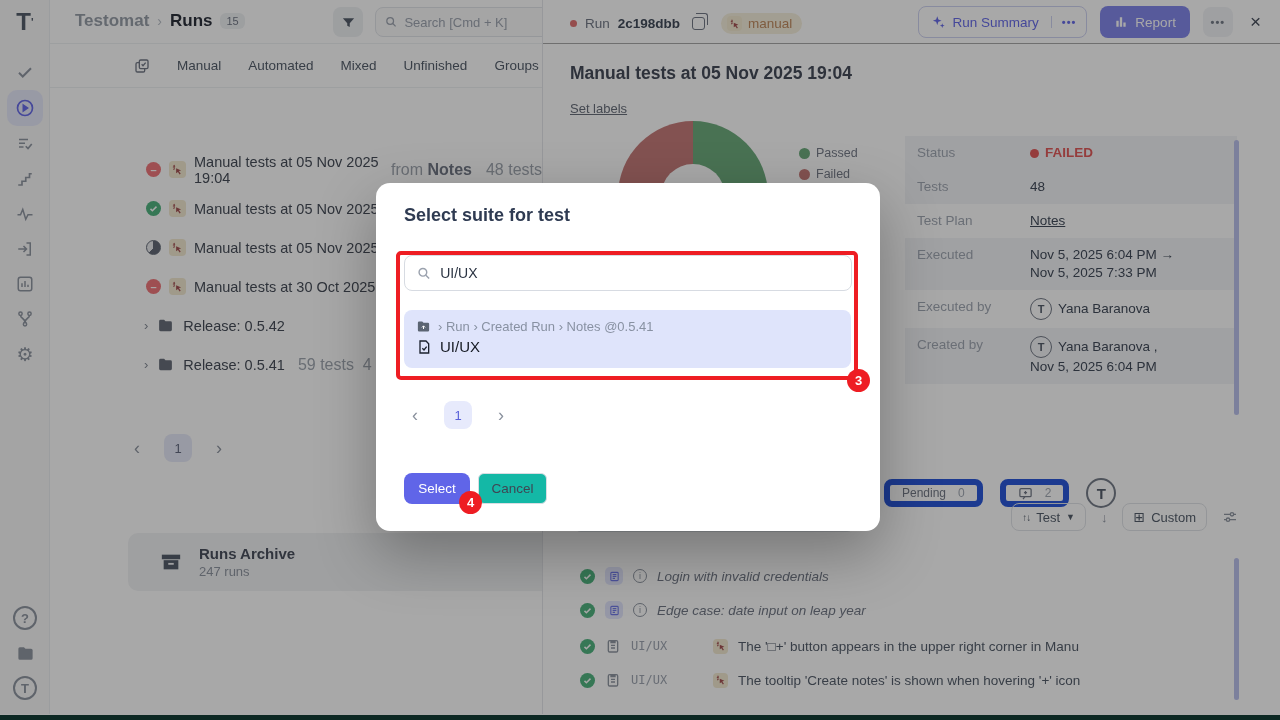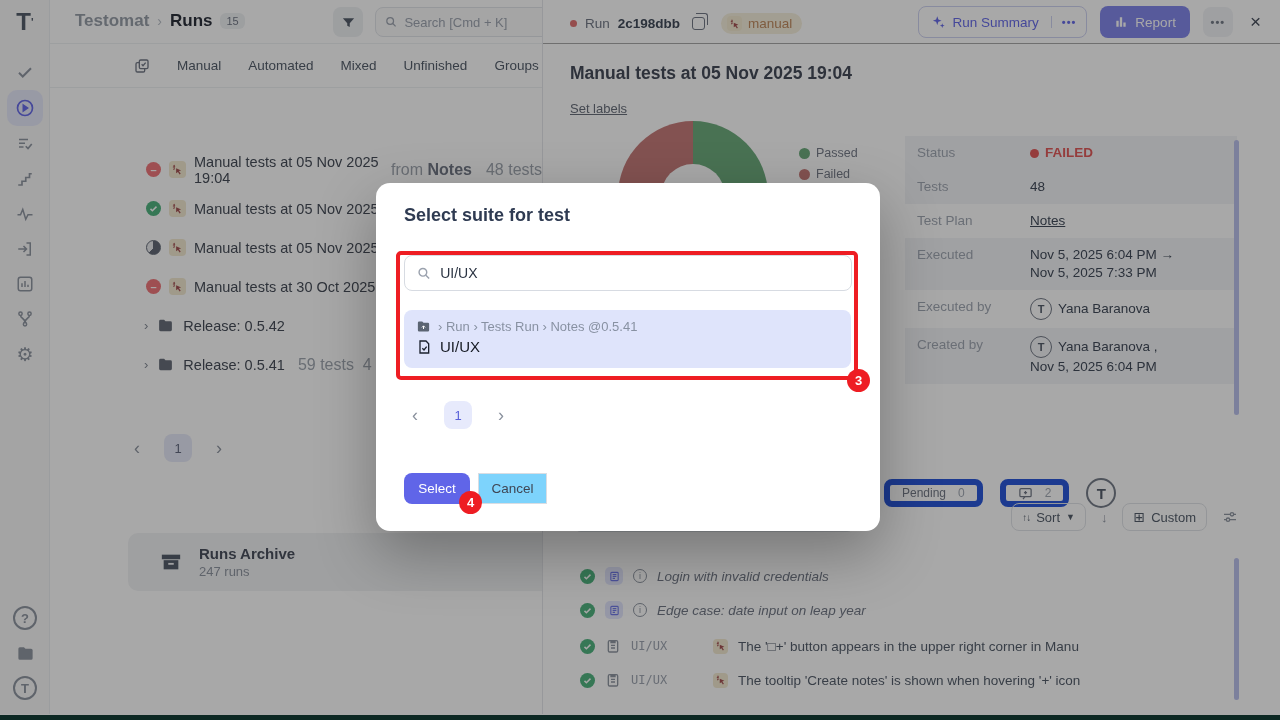--- a/index.html
+++ b/index.html
@@ -113,21 +113,21 @@
   .m-title { position:absolute; left:28px; top:22px; font-size:18px; font-weight:bold; color:#2f3b52; }
   .m-search { position:absolute; left:28px; top:72px; width:448px; height:36px; border:1px solid #d7dbe2; border-radius:8px; display:flex; align-items:center; gap:9px; padding:0 12px; color:#9aa1ad; background:#fff; }
   .m-search input { border:0; outline:0; font-size:14px; color:#2a3342; width:100%; font-family:inherit; }
   .m-result { position:absolute; left:28px; top:127px; width:447px; height:58px; background:#dfe4fb; border-radius:8px; padding:9px 12px; }
   .m-crumb { display:flex; align-items:center; gap:7px; font-size:13px; color:#8891a2; }
   .m-name { display:flex; align-items:center; gap:8px; font-size:15px; color:#141922; font-weight:500; margin-top:4px; }
   .m-pag { position:absolute; left:36px; top:218px; display:flex; align-items:center; gap:26px; }
   .m-pag .pag-num { background:#e7eafc; color:#585fd9; }
   .m-btns { position:absolute; left:28px; top:290px; display:flex; gap:8px; }
   .btn-select { width:66px; height:31px; background:#6065e8; border:0; border-radius:8px; color:#fff; font-size:13.5px; font-family:inherit; }
-  .btn-cancel { width:69px; height:31px; background:#7dd3fc; border:1px solid #d9dde3; border-radius:0; color:#3f4654; font-size:13.5px; font-family:inherit; }
+  .btn-cancel { width:69px; height:31px; background:#14b8a6; border:1px solid #d9dde3; border-radius:6px; color:#3f4654; font-size:13.5px; font-family:inherit; }
   .anno-rect { position:absolute; left:396px; top:251px; width:462px; height:129px; border:4px solid #ee1d23; border-radius:5px; z-index:65; }
   .anno-circle { position:absolute; width:23px; height:23px; border-radius:50%; background:#ee1d23; color:#fff; font-size:13px; font-weight:bold; display:flex; align-items:center; justify-content:center; z-index:70; }
 </style>
 </head>
 <body>
 
 <div class="app">
 
   <div class="sidebar">
     <div class="sb-item sb-logo" style="top:4px;">T<small>'</small></div>
@@ -430,21 +430,21 @@
       <div class="rp-search">
         <svg width="13" height="13" viewBox="0 0 24 24" fill="none" stroke="currentColor" stroke-width="2.4">
             <circle cx="10" cy="10" r="6.5"></circle>
             <path d="M15 15l5.5 5.5"></path>
           </svg>
         <input type="text" placeholder="Search by title/messag" style="">
       </div>
       <div class="tb-right">
         <span class="tb-btn">
           <span class="sort-arrows">↑↓</span>
-          <span>Sort</span>
+          <span>Test</span>
           <span style="font-size:9px;">▼</span>
         </span>
         <span style="color:#8a919d;">↓</span>
         <span class="tb-btn">
           <span class="grid-glyph">⊞</span>
           <span>Custom</span>
         </span>
         <svg width="16" height="16" viewBox="0 0 24 24" fill="none" stroke="#8a919d" stroke-width="2">
             <path d="M3 8h18M3 16h18"></path>
             <circle cx="15" cy="8" r="2.5" fill="#fff"></circle>
@@ -542,21 +542,21 @@
           <path d="M15 15l5.5 5.5"></path>
         </svg>
       <input type="text" value="UI/UX" style="">
     </div>
     <div class="m-result">
       <div class="m-crumb">
         <svg width="15" height="15" viewBox="0 0 24 24" fill="#5b6472">
             <path d="M3 6a2 2 0 012-2h5l2 2h7a2 2 0 012 2v10a2 2 0 01-2 2H5a2 2 0 01-2-2z"></path>
             <path d="M12 16v-5M9.5 13.5L12 11l2.5 2.5" stroke="#fff" stroke-width="1.6" fill="none"></path>
           </svg>
-        <span>› Run › Tests Run › Notes @0.5.41</span>
+        <span>› Run › Created Run › Notes @0.5.41</span>
       </div>
       <div class="m-name">
         <svg width="16" height="16" viewBox="0 0 24 24" fill="none" stroke="#1b212e" stroke-width="2">
             <path d="M6 3h9l4 4v14H6z"></path>
             <path d="M9.5 14l2.5 2.5 4-5"></path>
           </svg>
         <span>UI/UX</span>
       </div>
     </div>
     <div class="m-pag">

